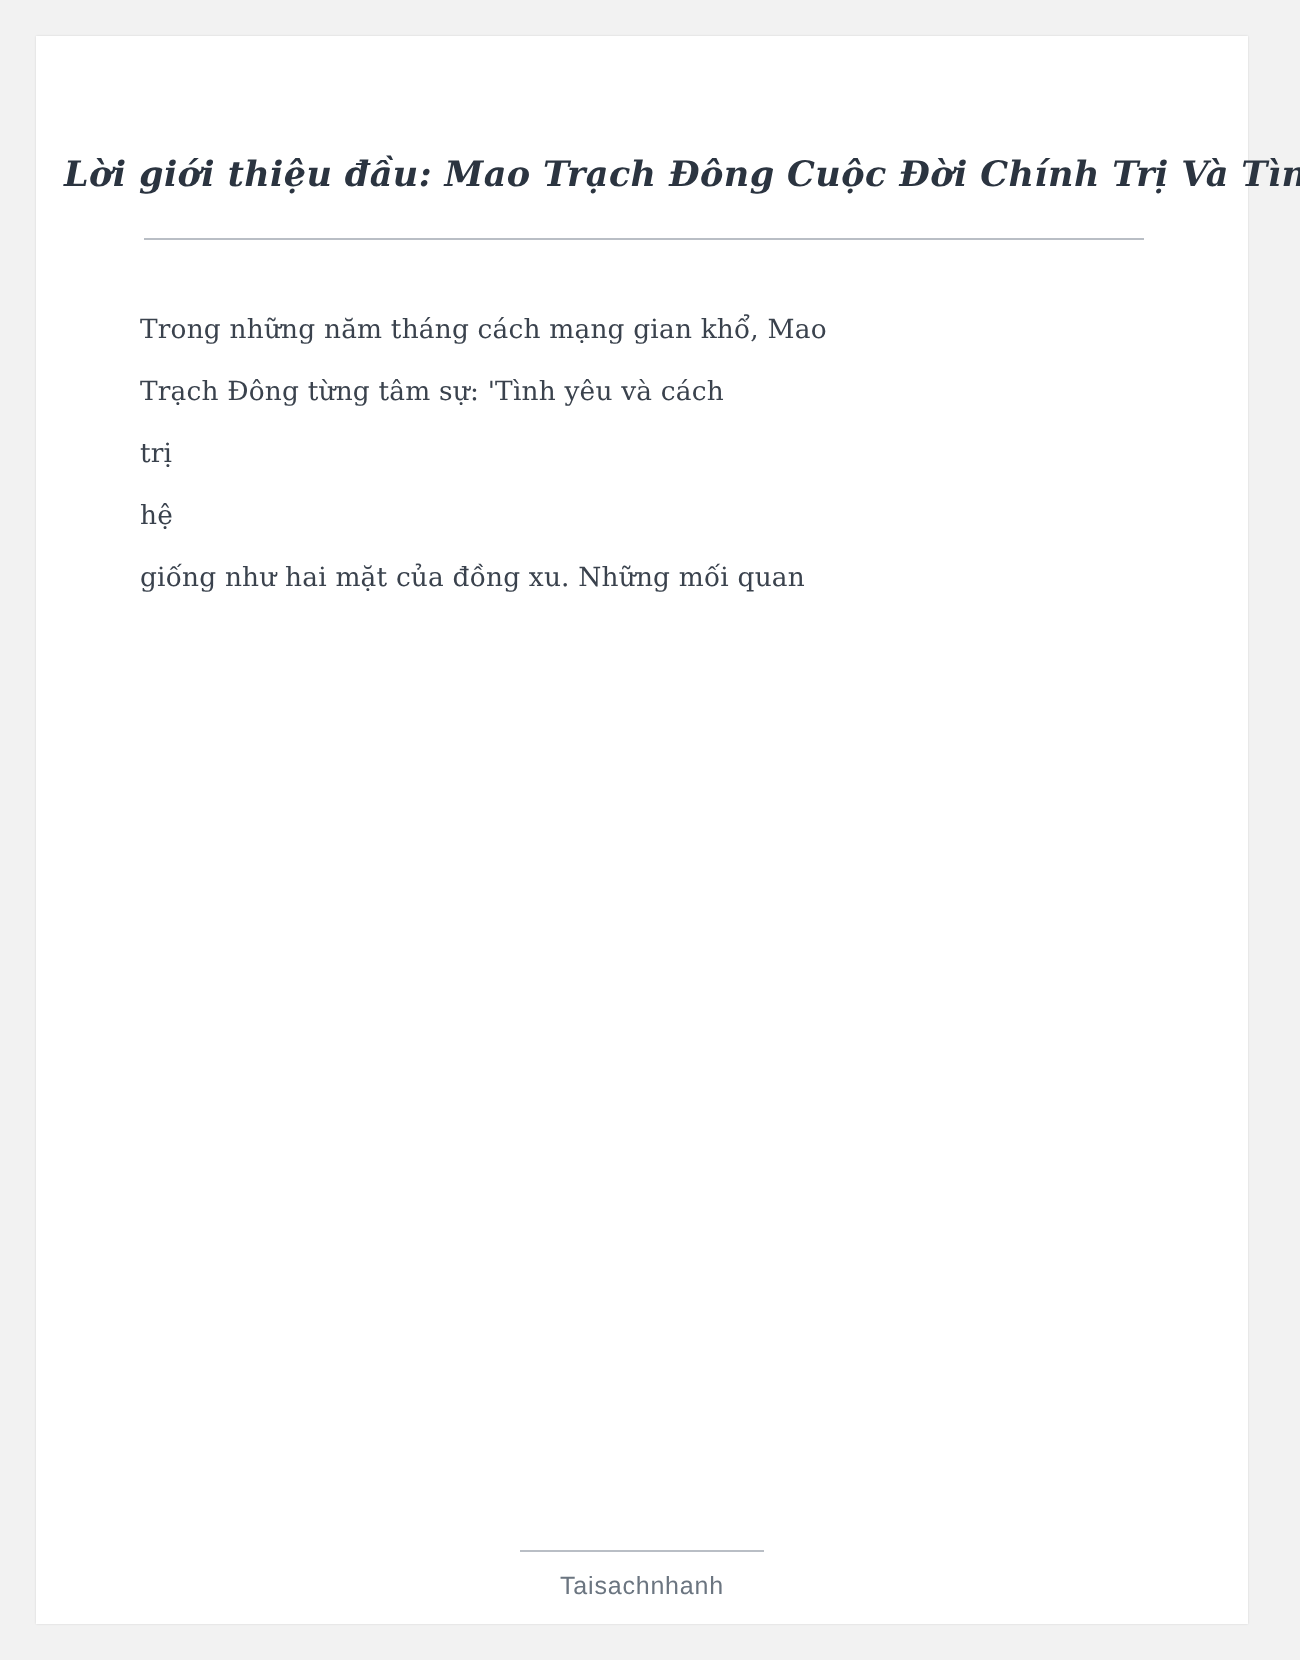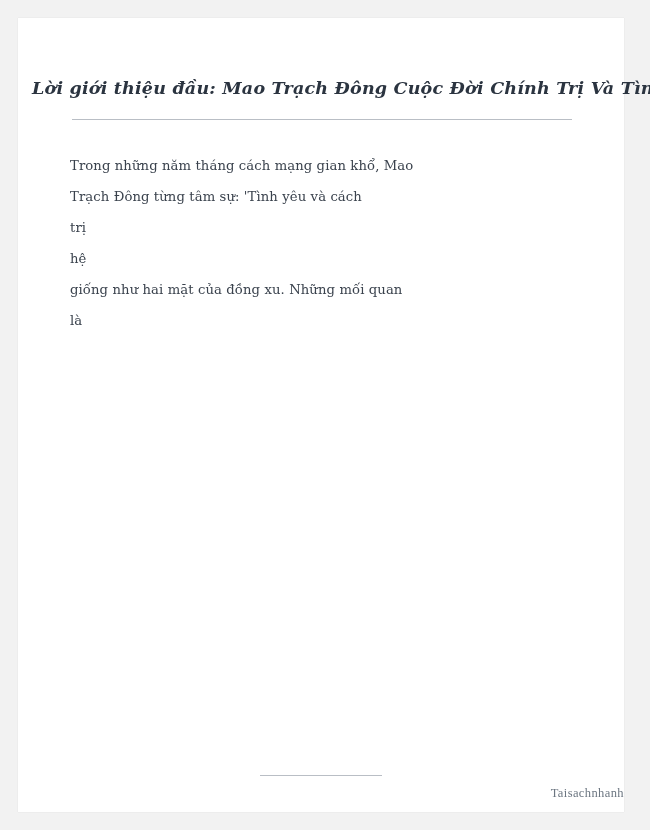--- a/index.html
+++ b/index.html
@@ -68,22 +68,22 @@
     top: 757px;
     width: 122px;
     height: 1px;
     background: #b9bec5;
   }
   .footer-text {
     position: absolute;
     left: 0;
     top: 768px;
     width: 100%;
-    text-align: right;
-    font-family: Liberation Serif, serif;
+    text-align: center;
+    font-family: Liberation Sans, sans-serif;
     font-size: 12.5px;
     color: #6b7580;
     letter-spacing: 0.4px;
   }
 </style>
 </head>
 <body>
 
 <div class="page">
   <div class="page-inner">
@@ -91,20 +91,19 @@
     <div class="doc-title">Lời giới thiệu đầu: Mao Trạch Đông Cuộc Đời Chính Trị Và Tình Dục</div>
 
     <div class="title-rule"></div>
 
     <div class="body-block">
       <div class="body-line">Trong những năm tháng cách mạng gian khổ, Mao</div>
       <div class="body-line">Trạch Đông từng tâm sự: 'Tình yêu và cách</div>
       <div class="body-line">trị</div>
       <div class="body-line">hệ</div>
       <div class="body-line">giống như hai mặt của đồng xu. Những mối quan</div>
-      <div class="body-line">là</div>
     </div>
 
     <div class="footer-rule"></div>
     <div class="footer-text">Taisachnhanh</div>
 
   </div>
 </div>
 
 </body></html>

